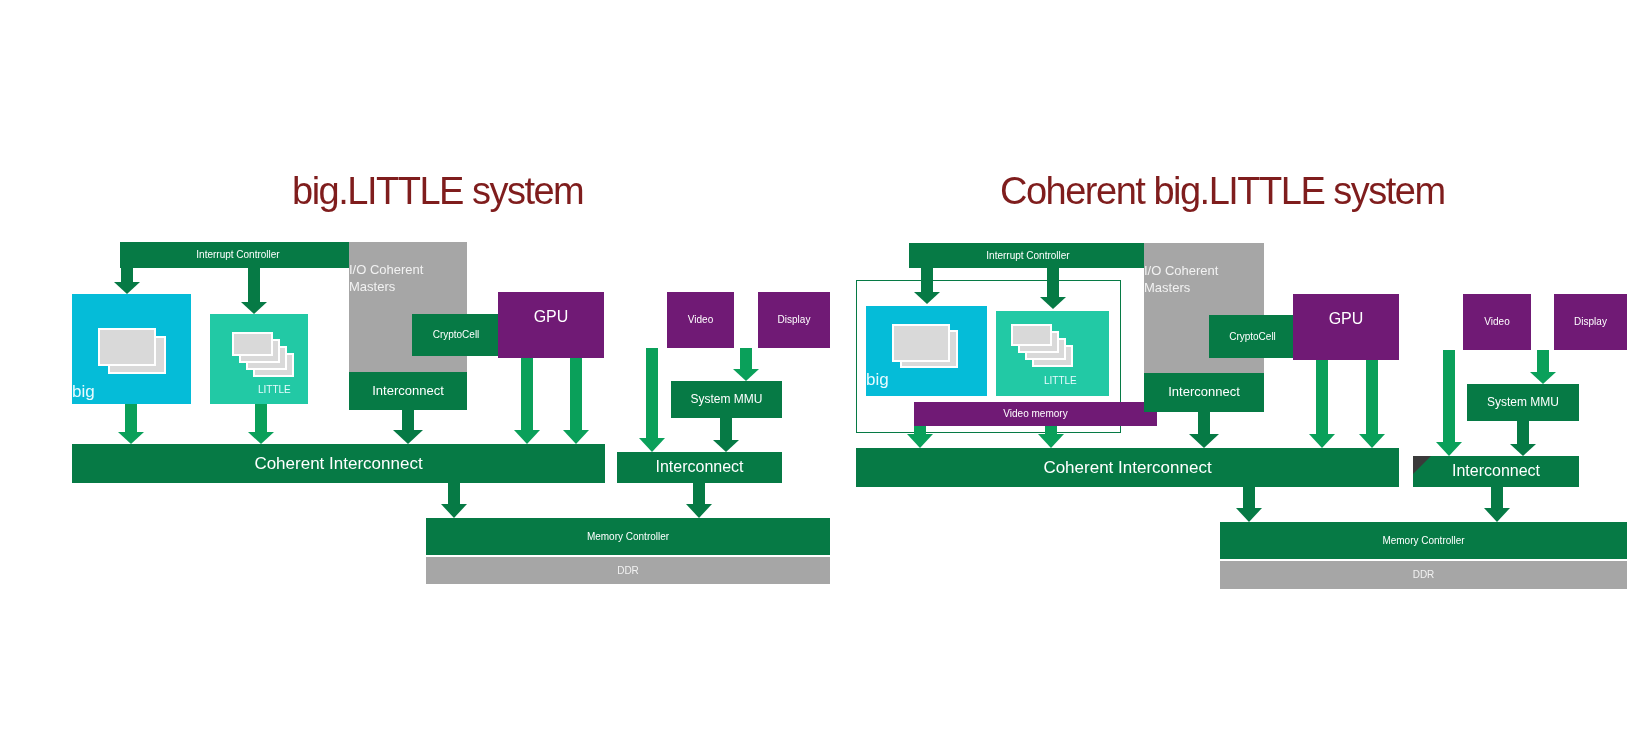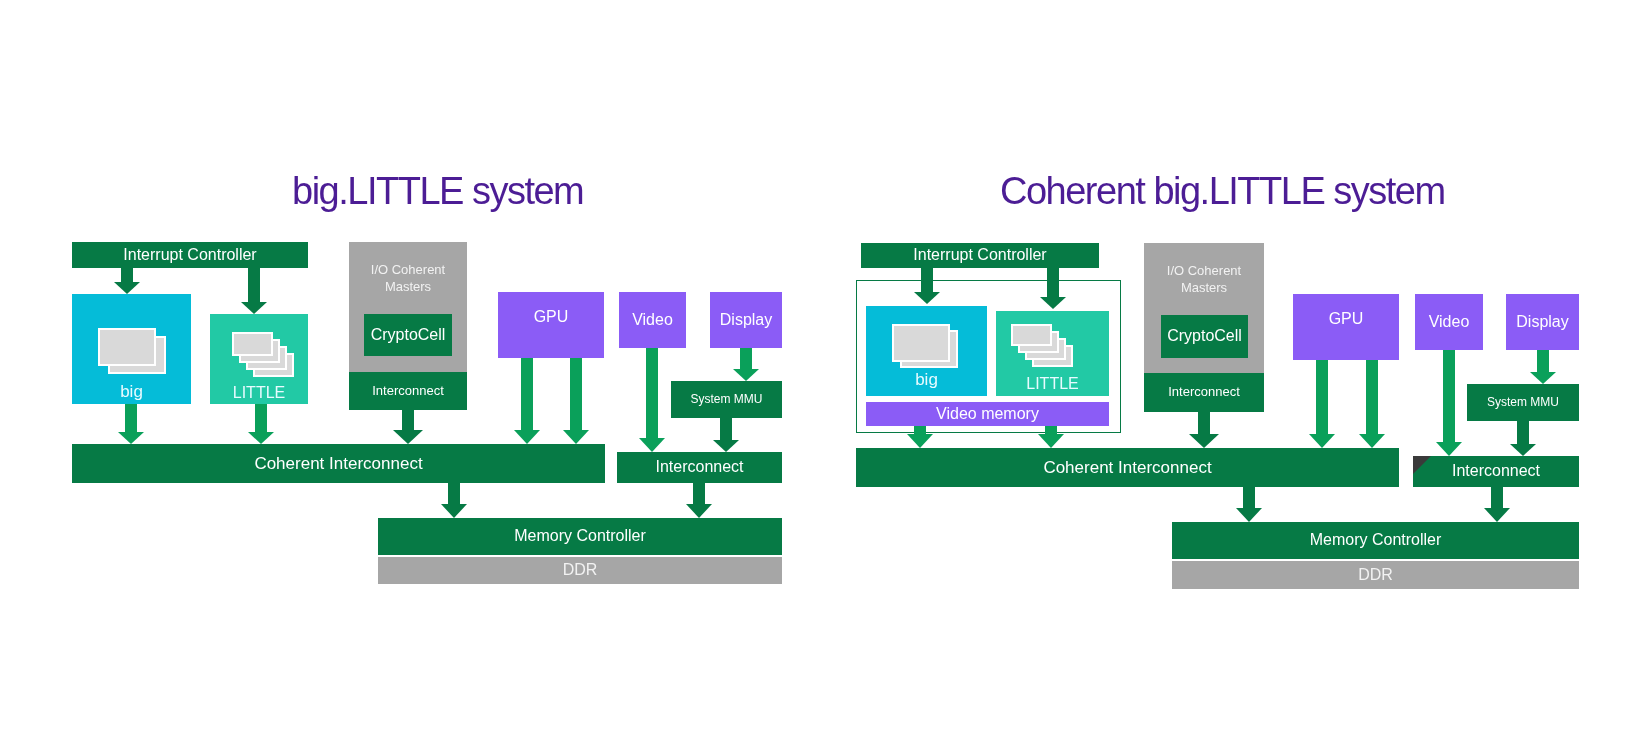--- a/index.html
+++ b/index.html
@@ -1,32 +1,32 @@
 <!DOCTYPE html>
 <html><head>
 <meta charset="utf-8">
 <style>
   html, body { margin: 0; padding: 0; background: #ffffff; }
   body { width: 1646px; height: 753px; position: relative; overflow: hidden;
          font-family: "Liberation Sans", sans-serif; }
   .abs { position: absolute; box-sizing: border-box; }
-  .title { color: #4c1d95; font-size: 38px; letter-spacing: -1.5px; white-space: nowrap; }
+  .title { color: #7f1d1d; font-size: 38px; letter-spacing: -1.5px; white-space: nowrap; }
   .box { display: flex; align-items: center; justify-content: center; color: #ffffff;
          text-align: center; line-height: 1.15; }
   .dark { background: #067a45; }
-  .mid { background: #8b5cf6; }
+  .mid { background: #701a75; }
   .gray { background: #a6a6a6; }
   .big { background: #05bcd8; }
   .little { background: #22c9a5; }
-  .f14 { font-size: 16px; }
+  .f14 { font-size: 10px; margin-left: 48px; }
   .f13 { font-size: 13px; }
   .f12 { font-size: 12px; }
   .f16 { font-size: 16px; }
   .f17 { font-size: 17px; }
-  .lbl { position: absolute; left: 0; right: 0; text-align: center; color: #e8fbff; }
+  .lbl { position: absolute; left: 0; right: 0; text-align: left; color: #e8fbff; }
   .arrow { position: absolute; }
   .arrow .shaft { position: absolute; left: 50%; transform: translateX(-50%); top: 0; }
   .arrow .head { position: absolute; left: 50%; transform: translateX(-50%); width: 0; height: 0;
                  border-left-style: solid; border-right-style: solid; border-top-style: solid;
                  border-left-color: transparent; border-right-color: transparent; }
   .cards { position: absolute; }
   .card { position: absolute; background: #d9d9d9; border: 2px solid #ffffff; box-sizing: border-box; }
   .frame { border: 1.5px solid #067a45; background: transparent; }
 </style>
 </head>

